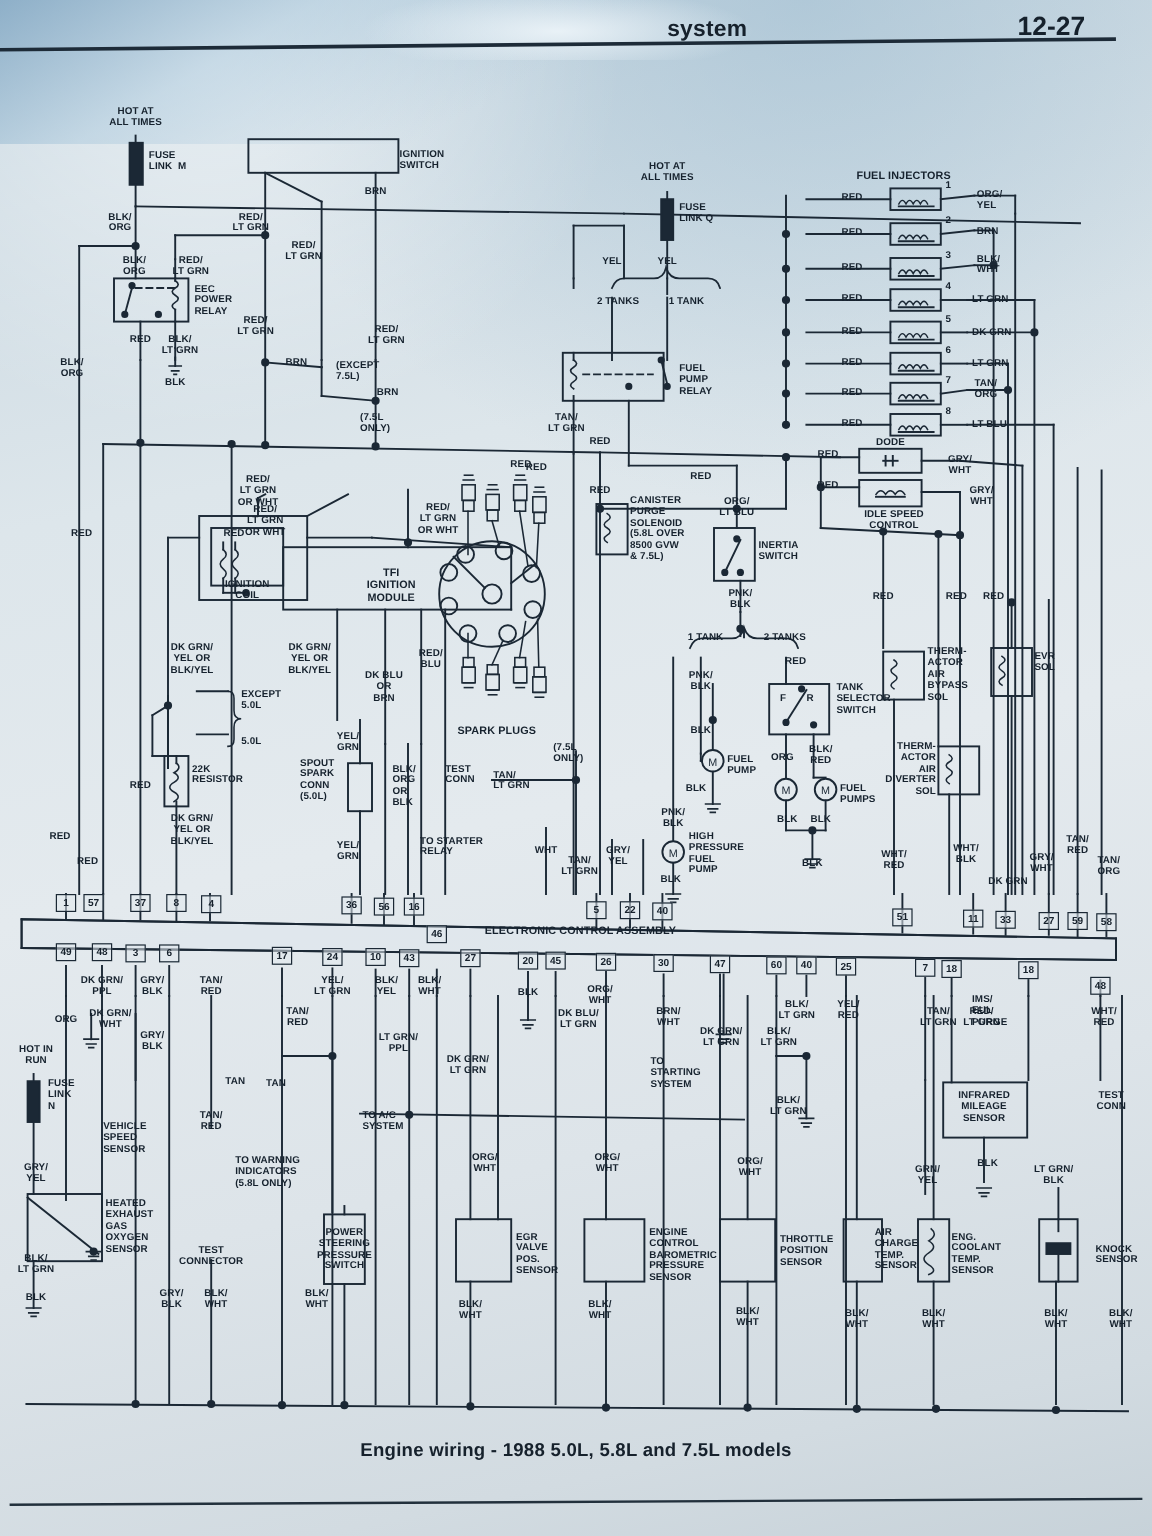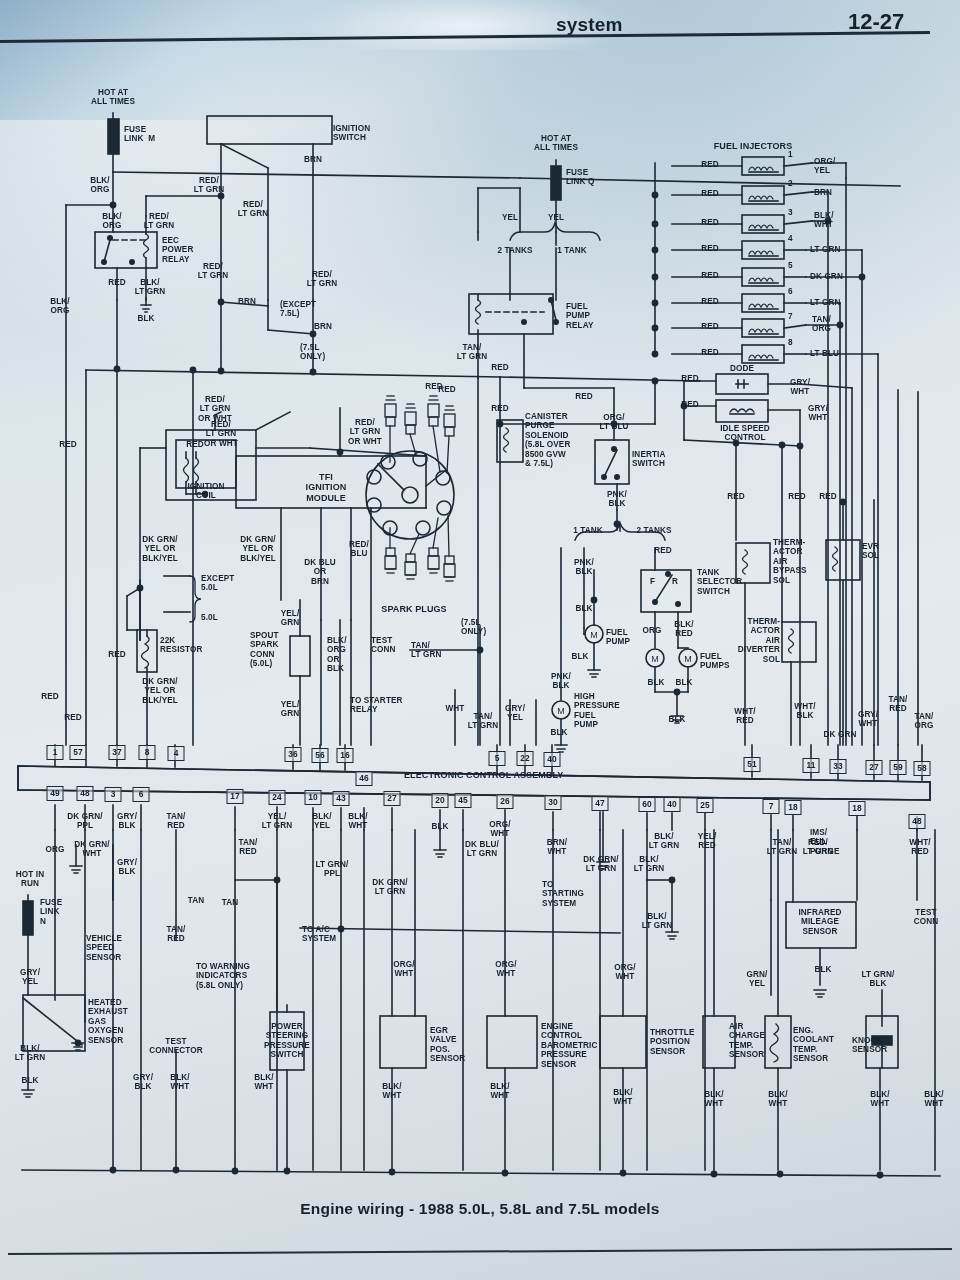--- a/index.html
+++ b/index.html
@@ -930,21 +930,21 @@
 <div class="lbl c" style="left:782px;top:838px">TAN/
 LT GRN</div>
 <div class="lbl c" style="left:818px;top:838px">RED/
 LT GRN</div>
 <div class="lbl" style="left:810px;top:828px">IMS/
 EUL
 PURGE</div>
 <div class="lbl c" style="left:820px;top:908px">INFRARED
 MILEAGE
 SENSOR</div>
-<div class="lbl c" style="left:757px;top:970px">GRN/
+<div class="lbl c" style="left:773px;top:970px">GRN/
 YEL</div>
 <div class="lbl c" style="left:823px;top:965px">BLK</div>
 <div class="lbl c" style="left:878px;top:970px">LT GRN/
 BLK</div>
 <div class="lbl c" style="left:920px;top:838px">WHT/
 RED</div>
 <div class="lbl c" style="left:926px;top:908px">TEST
 CONN</div>
 
 <div class="lbl" style="left:430px;top:1026px">EGR
@@ -960,21 +960,21 @@
 POSITION
 SENSOR</div>
 <div class="lbl" style="left:729px;top:1022px">AIR
 CHARGE
 TEMP.
 SENSOR</div>
 <div class="lbl" style="left:793px;top:1026px">ENG.
 COOLANT
 TEMP.
 SENSOR</div>
-<div class="lbl" style="left:852px;top:1036px">KNOCK
+<div class="lbl" style="left:913px;top:1036px">KNOCK
 SENSOR</div>
 <div class="lbl c" style="left:392px;top:1082px">BLK/
 WHT</div>
 <div class="lbl c" style="left:500px;top:1082px">BLK/
 WHT</div>
 <div class="lbl c" style="left:623px;top:1088px">BLK/
 WHT</div>
 <div class="lbl c" style="left:714px;top:1090px">BLK/
 WHT</div>
 <div class="lbl c" style="left:778px;top:1090px">BLK/

